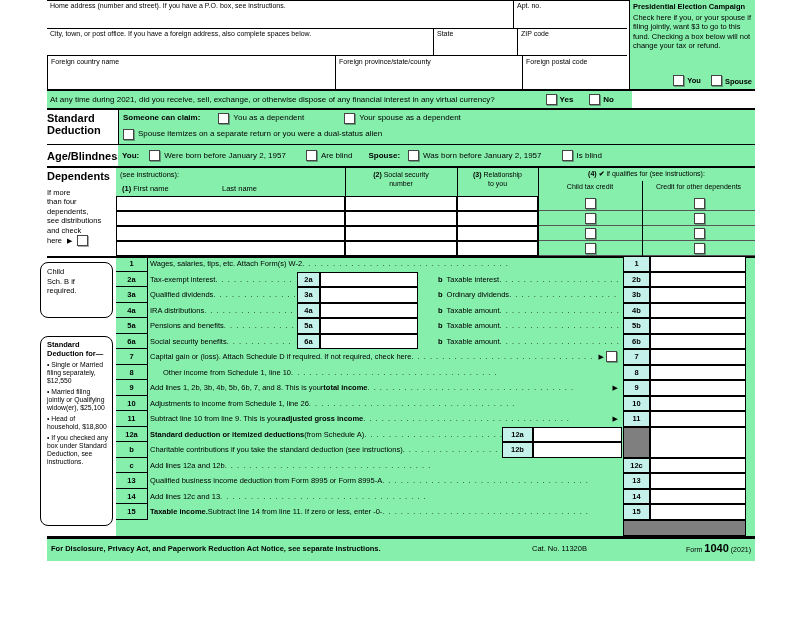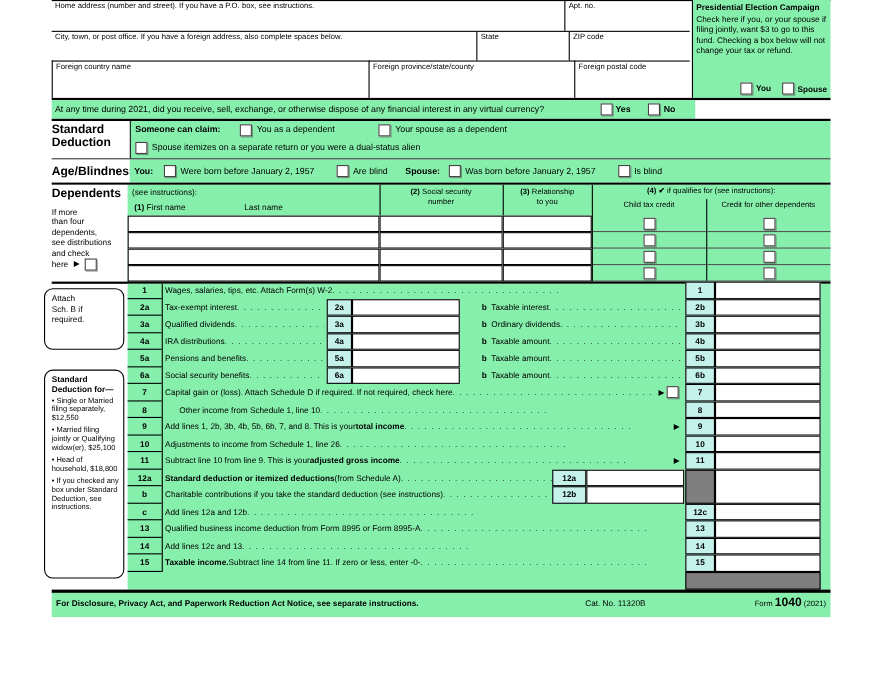--- a/index.html
+++ b/index.html
@@ -193,21 +193,21 @@
     <div class="cbcell" style="left:643px;top:241px;width:112px;height:15px">
       <span class="cb"></span>
     </div>
   </div>
 <div class="hline" style="left:47px;top:256px;width:708px;height:2px"></div>
 
 <div class="abs teal" style="left:116px;top:258px;width:639px;height:278px"></div>
 <div class="vline" style="left:147px;top:258px;width:1px;height:262px"></div>
 
 <div class="callout" style="left:40px;top:262px;width:73px;height:56px">
-  <div class="t75">Attach</div>
+  <div class="t75">Child</div>
   <div class="t75">Sch. B if</div>
   <div class="t75">required.</div>
 </div>
 <div class="callout" style="left:40px;top:336px;width:73px;height:190px">
   <div style="font-size:7.5px;font-weight:bold;line-height:8.5px">Standard Deduction for—</div>
   <div style="font-size:6.8px;line-height:8px;margin-top:3px"><span>•</span> <span>Single or Married filing separately, $12,550</span></div>
   <div style="font-size:6.8px;line-height:8px;margin-top:3px"><span>•</span> <span>Married filing jointly or Qualifying widow(er), $25,100</span></div>
   <div style="font-size:6.8px;line-height:8px;margin-top:3px"><span>•</span> <span>Head of household, $18,800</span></div>
   <div style="font-size:6.8px;line-height:8px;margin-top:3px"><span>•</span> <span>If you checked any box under Standard Deduction, see instructions.</span></div>
 </div>

